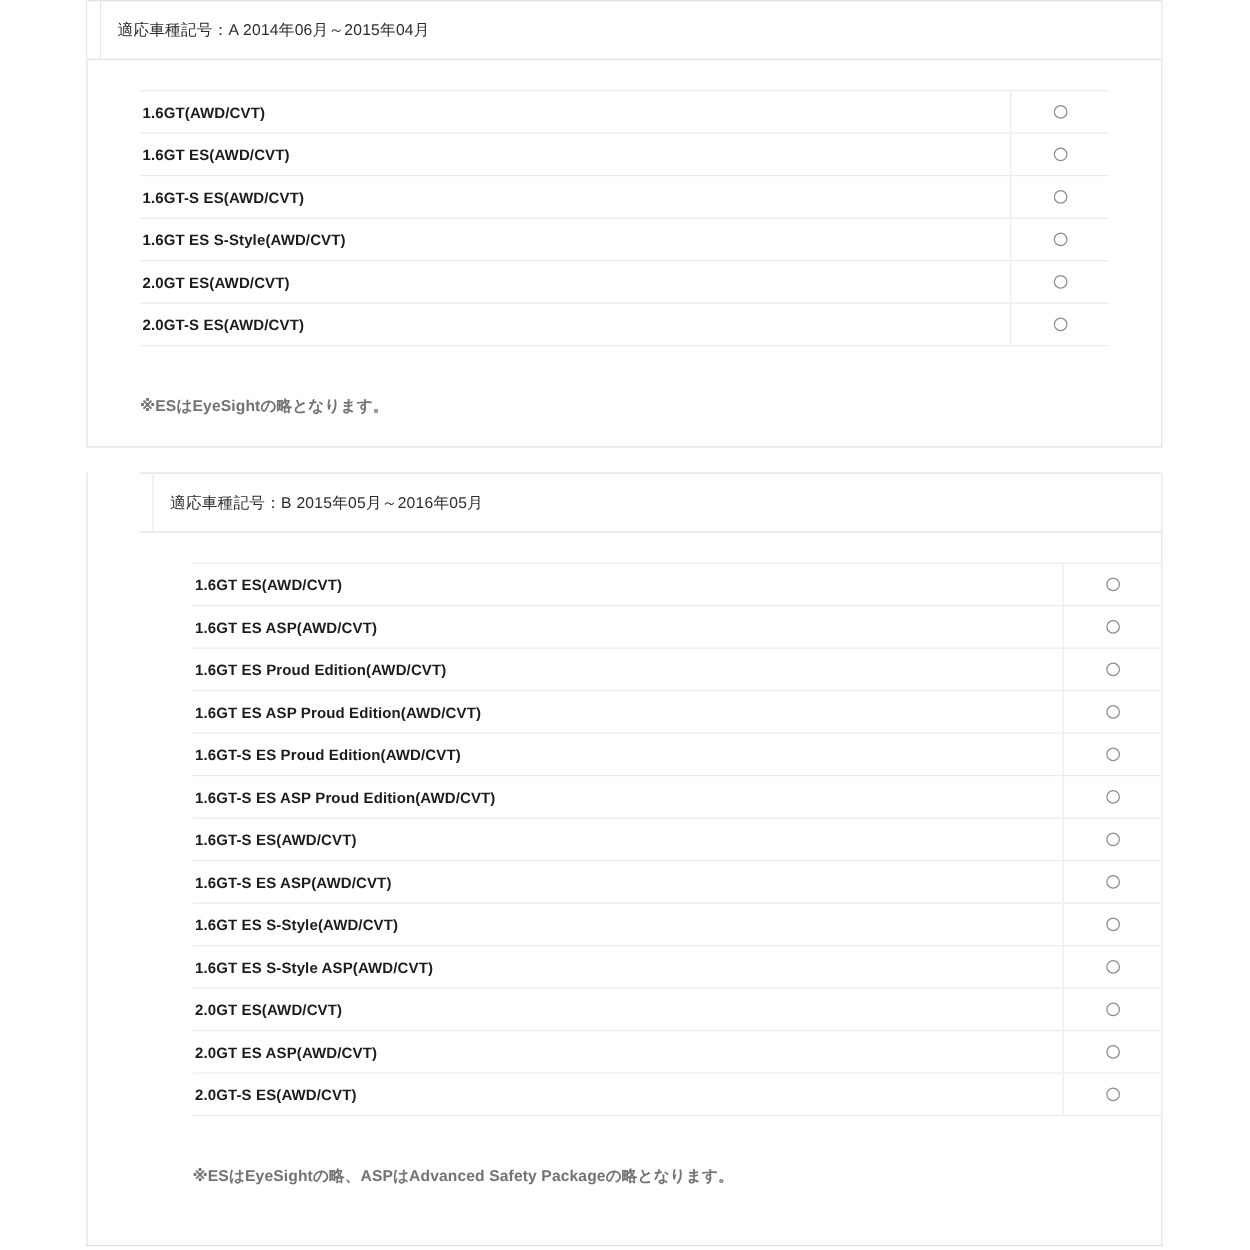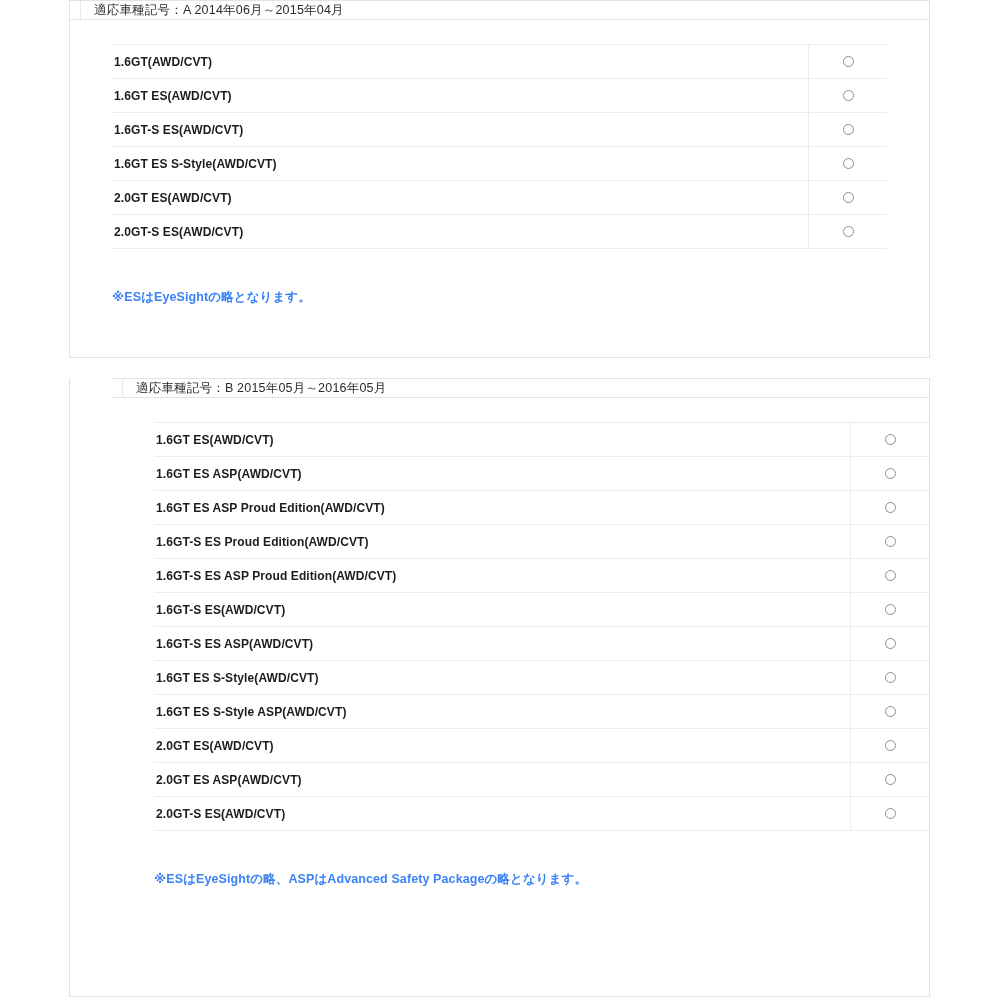--- a/index.html
+++ b/index.html
@@ -33,21 +33,21 @@
     border-top: none;
     background: #ffffff;
   }
   .panel.first  { top: 0px;   height: 358px; }
   .panel.second { top: 378px; height: 619px; padding-left: 42px; }
 
   
   .panel-header {
     position: relative;
     box-sizing: border-box;
-    height: 20px;
+    height: 48px;
     margin: 0;
     padding: 0 0 0 12px;
     border: 1px solid #e2e2e2;
     border-top: 1px solid #e2e2e2;
     border-left: none;
     border-right: none;
     background: #ffffff;
     display: flex;
     align-items: center;
   }
@@ -112,21 +112,21 @@
     background: transparent;
     vertical-align: middle;
   }
 
   
   .panel-note {
     margin-left: 42px;
     padding-top: 40px;
     font-size: 12.5px;
     font-weight: bold;
-    color: #3b82f6;
+    color: #737373;
     letter-spacing: 0.1px;
     white-space: nowrap;
   }
 </style>
 </head>
 <body>
 
 <div class="page">
 
   <section class="panel first">
@@ -174,20 +174,24 @@
       <tbody>
           <tr>
             <td class="grade-name">1.6GT ES(AWD/CVT)</td>
             <td class="grade-mark"><span class="mark-circle" title="○"></span></td>
           </tr>
           <tr>
             <td class="grade-name">1.6GT ES ASP(AWD/CVT)</td>
             <td class="grade-mark"><span class="mark-circle" title="○"></span></td>
           </tr>
           <tr>
+            <td class="grade-name">1.6GT ES Proud Edition(AWD/CVT)</td>
+            <td class="grade-mark"><span class="mark-circle" title="○"></span></td>
+          </tr>
+          <tr>
             <td class="grade-name">1.6GT ES ASP Proud Edition(AWD/CVT)</td>
             <td class="grade-mark"><span class="mark-circle" title="○"></span></td>
           </tr>
           <tr>
             <td class="grade-name">1.6GT-S ES Proud Edition(AWD/CVT)</td>
             <td class="grade-mark"><span class="mark-circle" title="○"></span></td>
           </tr>
           <tr>
             <td class="grade-name">1.6GT-S ES ASP Proud Edition(AWD/CVT)</td>
             <td class="grade-mark"><span class="mark-circle" title="○"></span></td>

